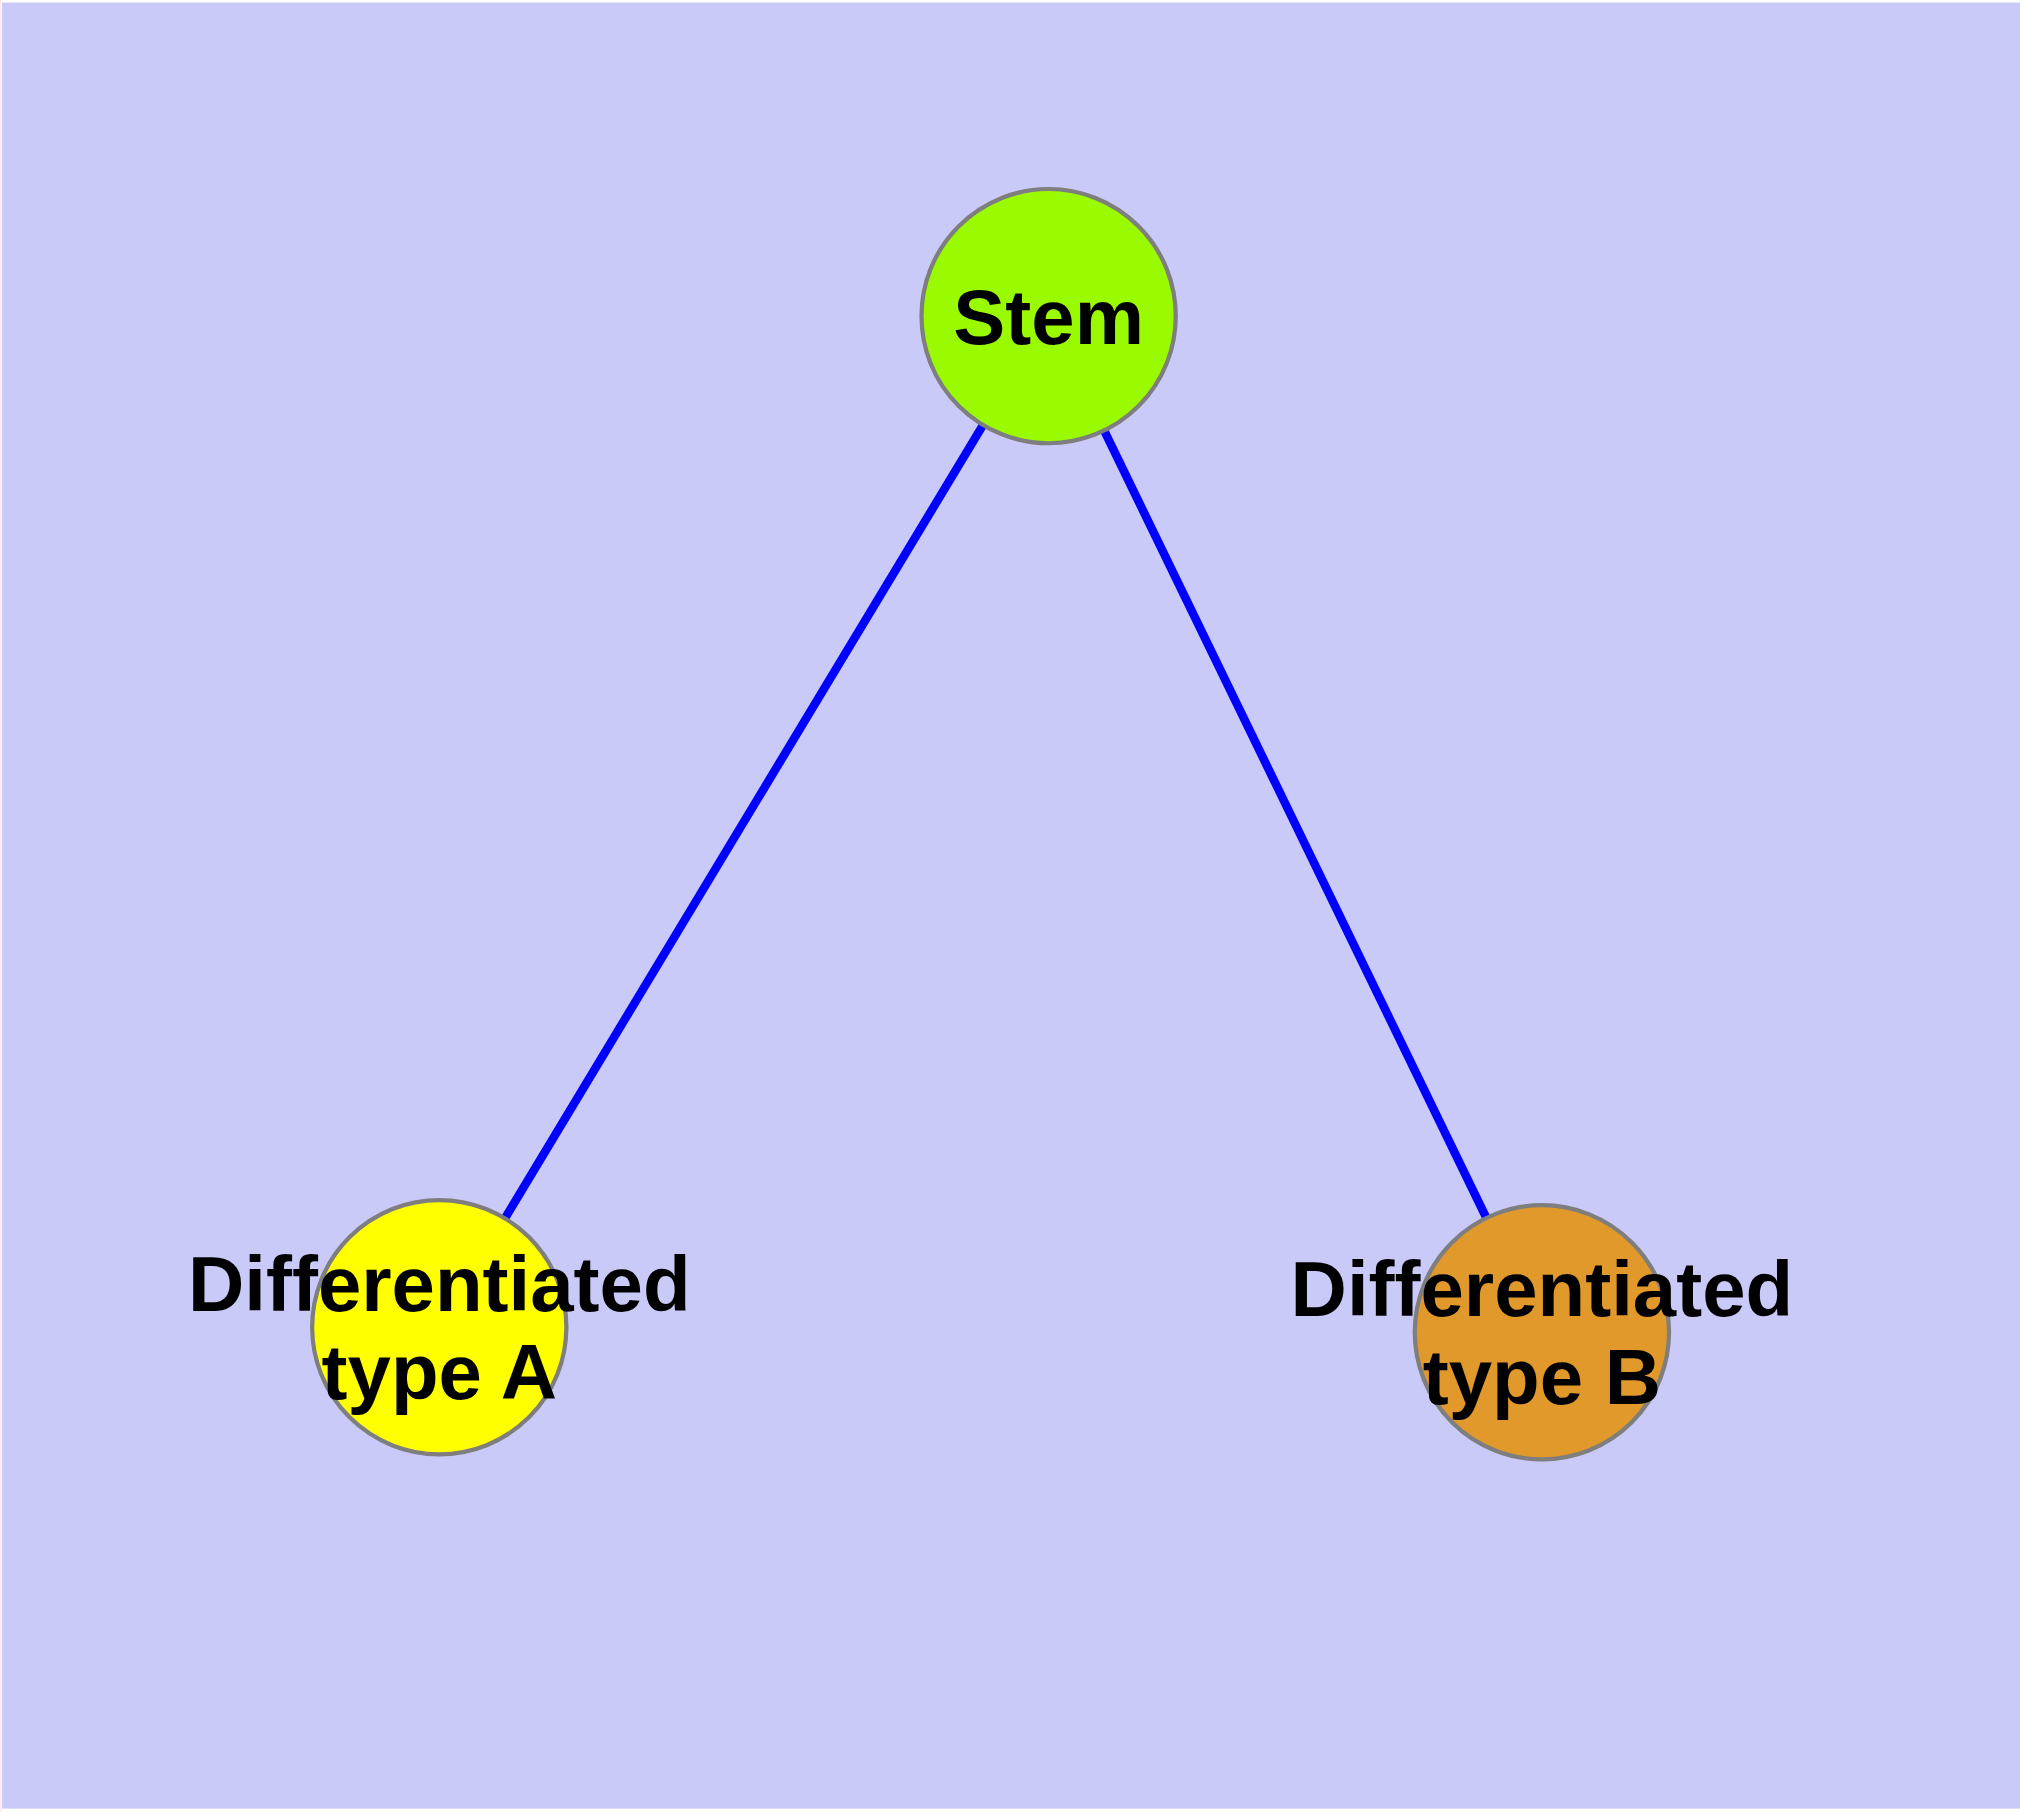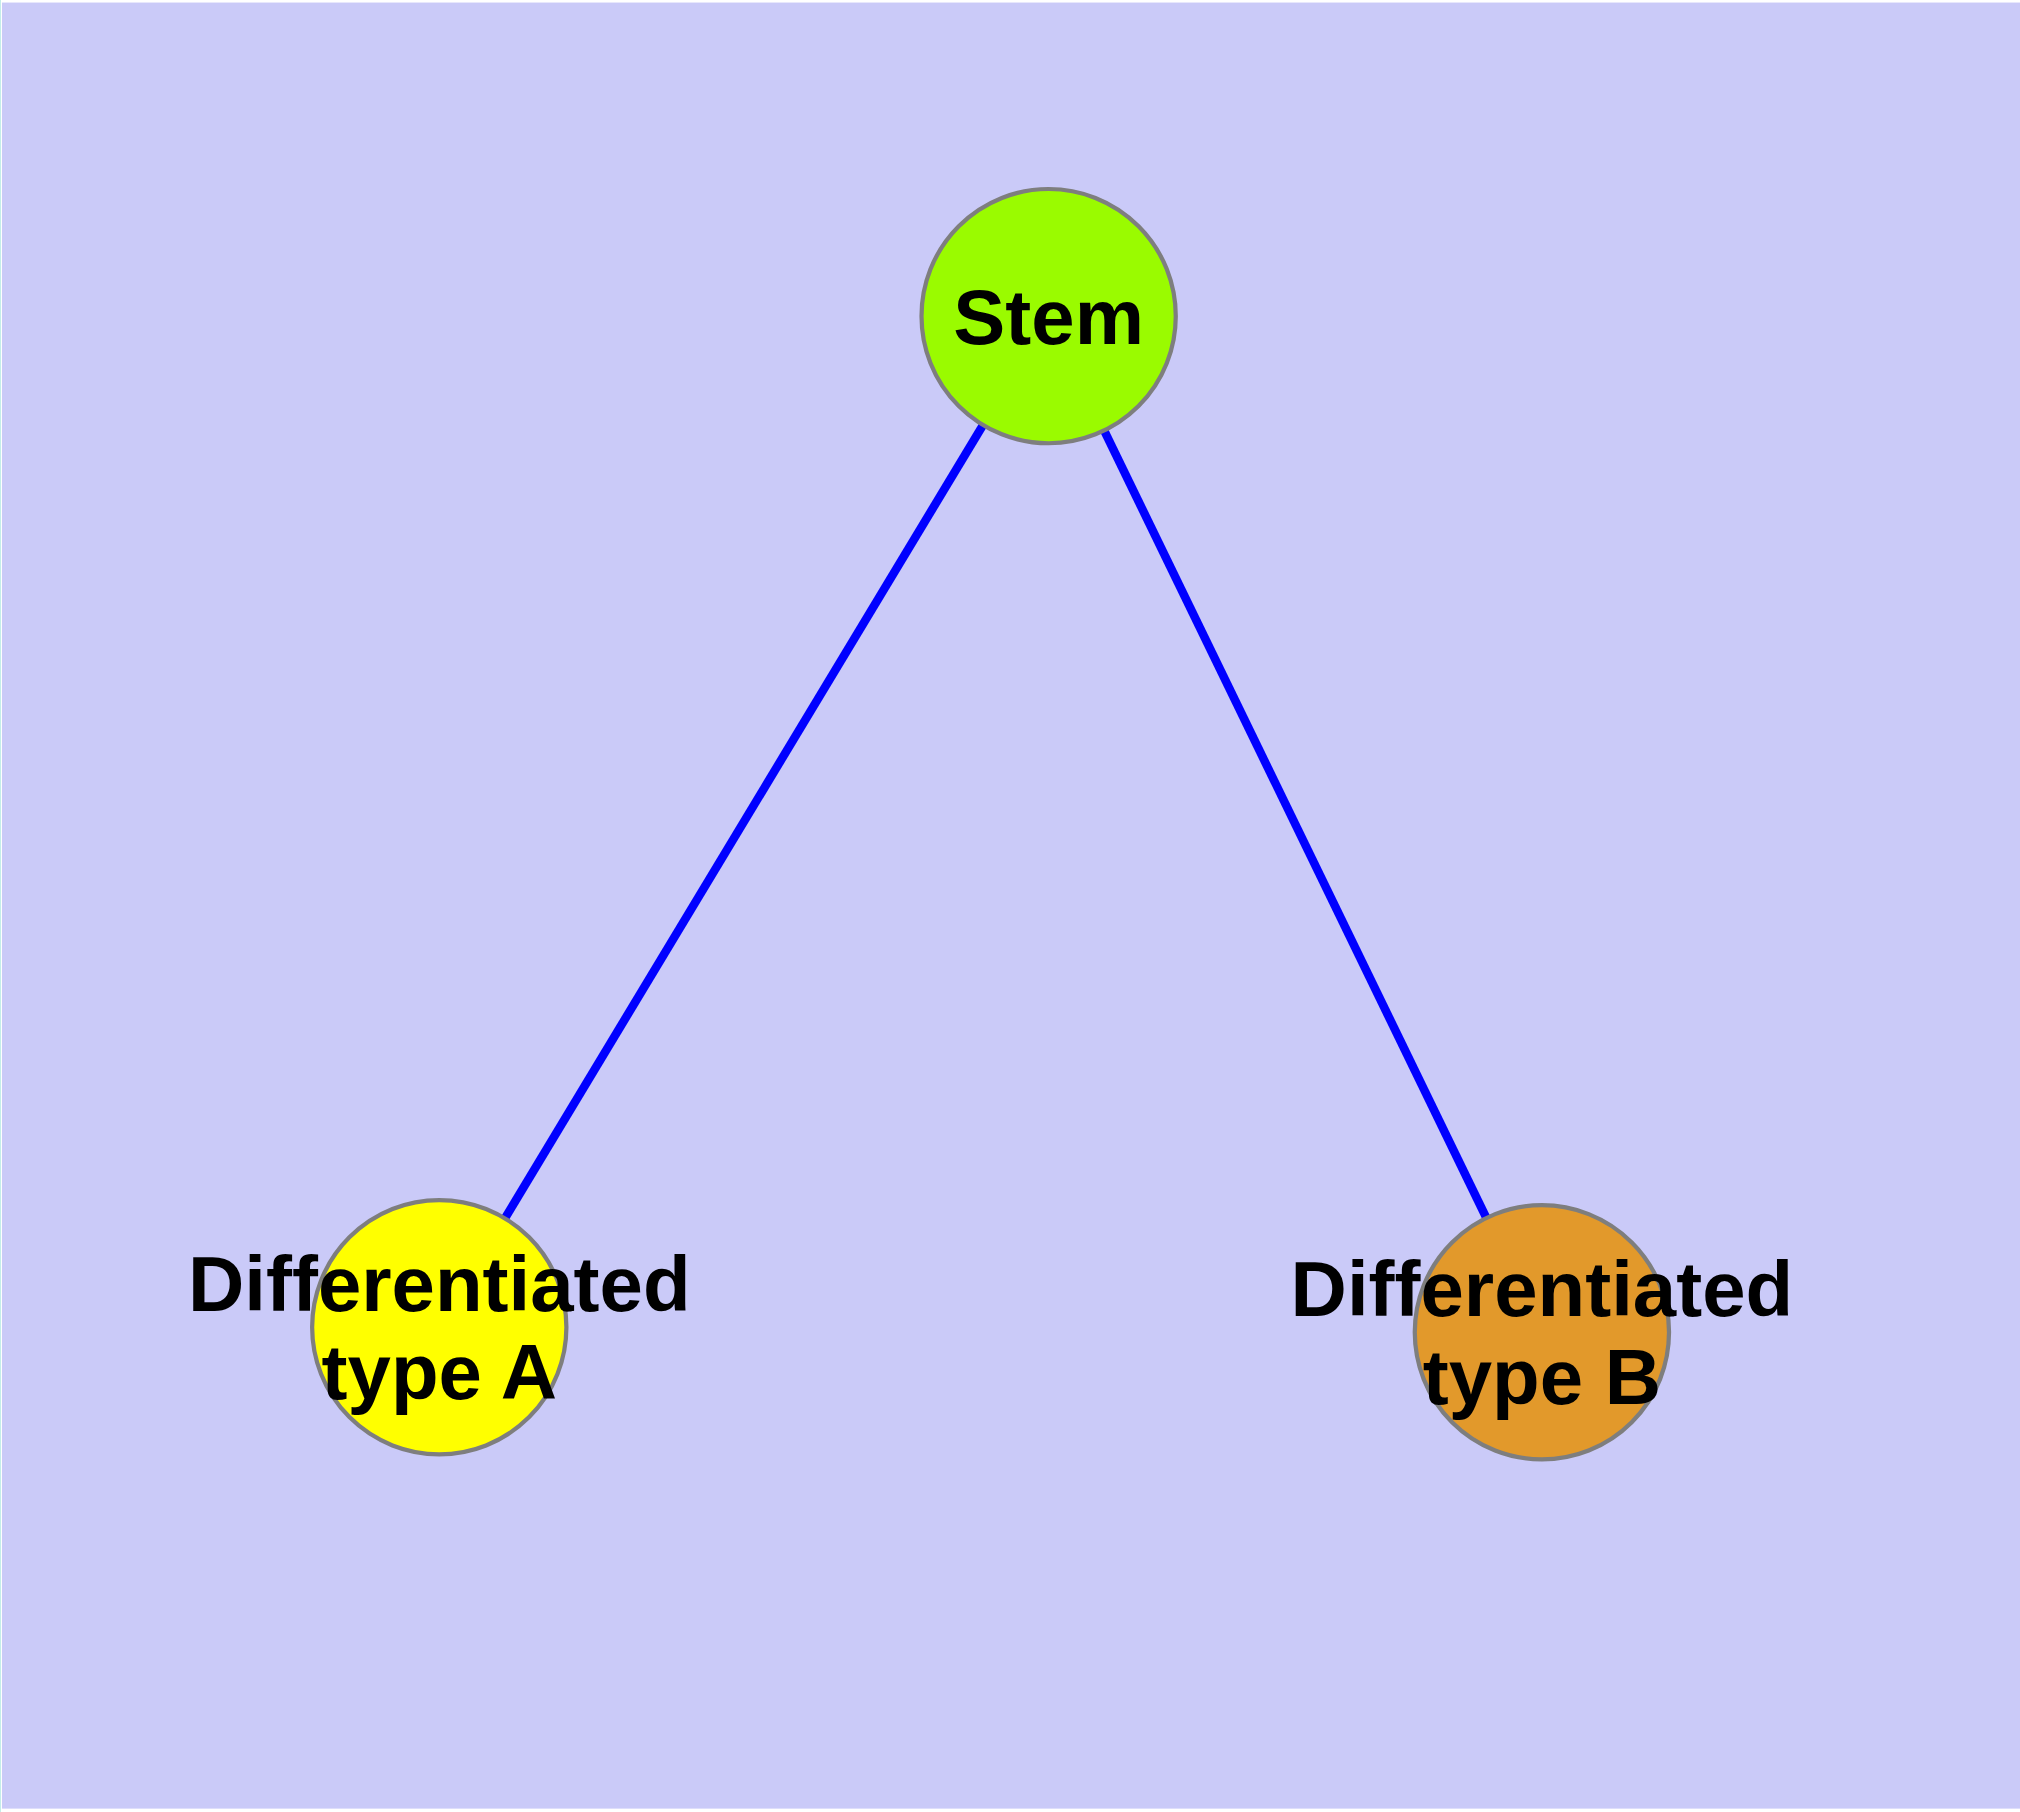--- a/index.html
+++ b/index.html
@@ -4,21 +4,21 @@
 <style>
   html, body {
     margin: 0;
     padding: 0;
     background: #ffffff;
   }
   .canvas-wrap {
     position: relative;
     width: 2021px;
     height: 1812px;
-    background: #14b8a6;
+    background: #fca5a5;
     overflow: hidden;
     font-family: "Liberation Sans", sans-serif;
   }
   svg.graph {
     position: absolute;
     top: 0;
     left: 0;
     display: block;
   }
   svg.graph text {

